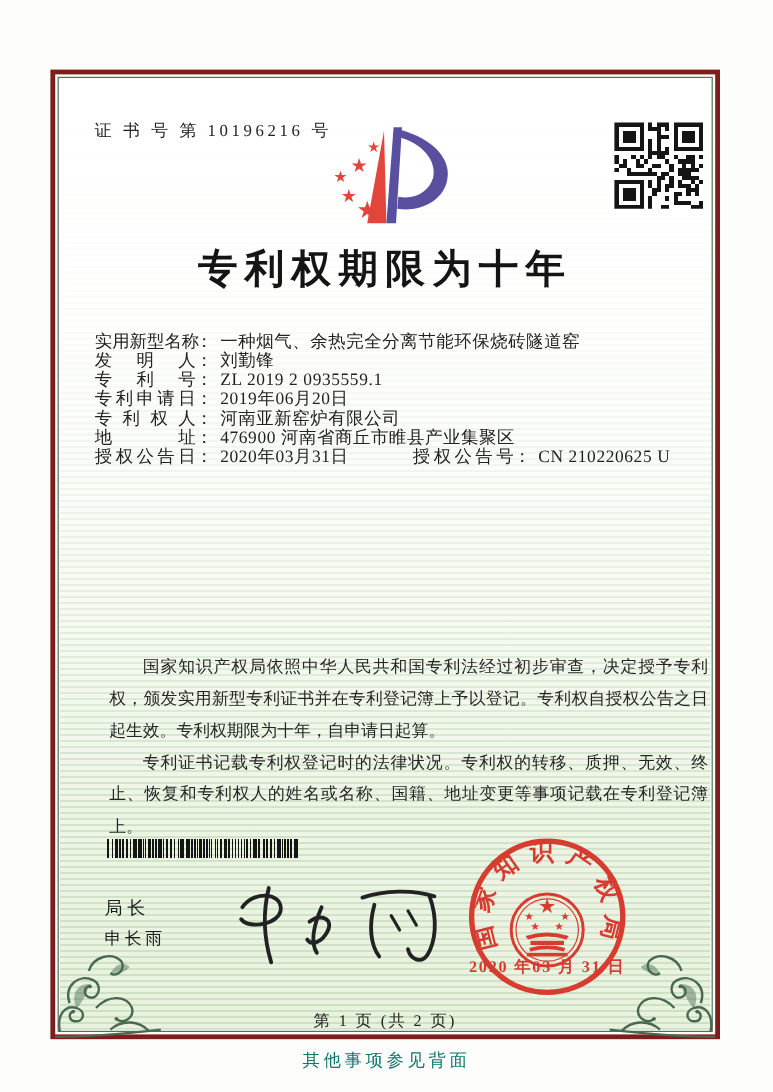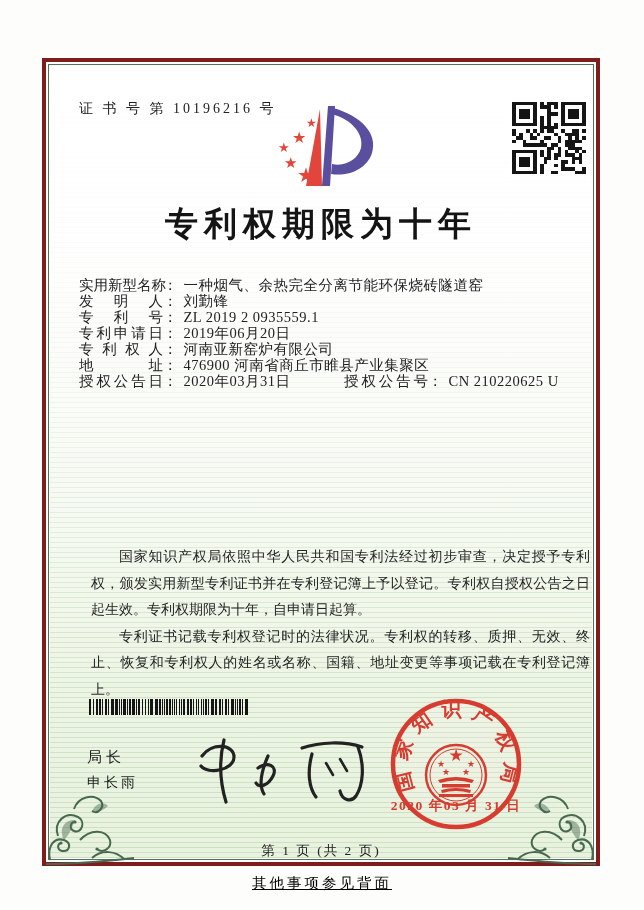--- a/index.html
+++ b/index.html
@@ -36,21 +36,21 @@
                 font-family:Liberation Serif, serif;}
   .signature{left:140px;top:668px;}
   .seal{left:341px;top:633px;}
   .seal-date{left:341px;top:735px;width:138px;text-align:center;font-size:13.5px;
              color:#d63c30;letter-spacing:1.5px;font-weight:bold;}
   .ornament-left{left:-2px;top:726px;}
   .ornament-right{right:-2px;top:726px;transform:scaleX(-1);}
   .page-num{left:0;right:0;top:780px;text-align:center;font-size:13.5px;
             letter-spacing:2px;color:#222;}
   .footer-note{position:absolute;left:0;right:0;top:874px;text-align:center;
-               font-size:14.5px;letter-spacing:3px;color:#000000;text-decoration:underline;}
+               font-size:14.5px;letter-spacing:3px;color:#0f766e;}
   .logo{left:226px;top:34px;}
   .qr{left:464px;top:38px;background:#fff;padding:2px;}
 </style>
 </head>
 <body>
 
 <div class="frame">
   <div class="frame-inner"></div>
   <div class="bg-lines"></div>
   <div class="bg-fade"></div>

